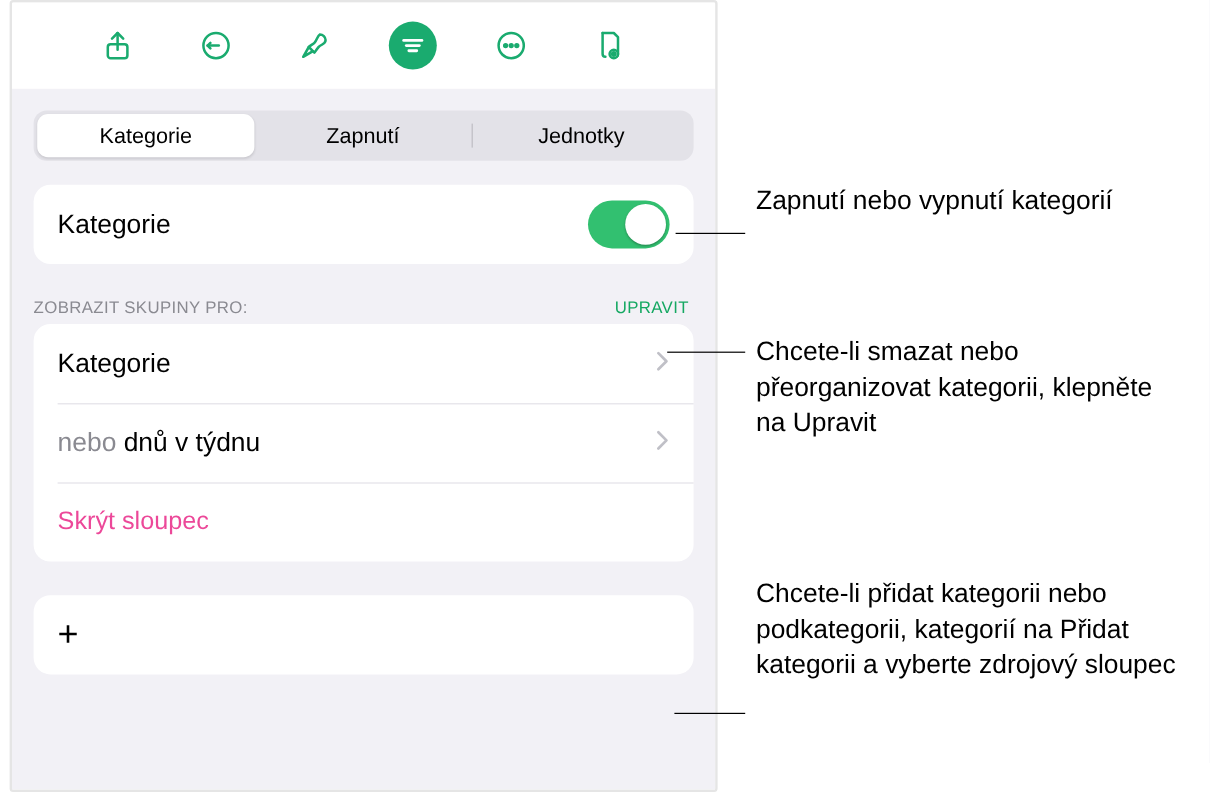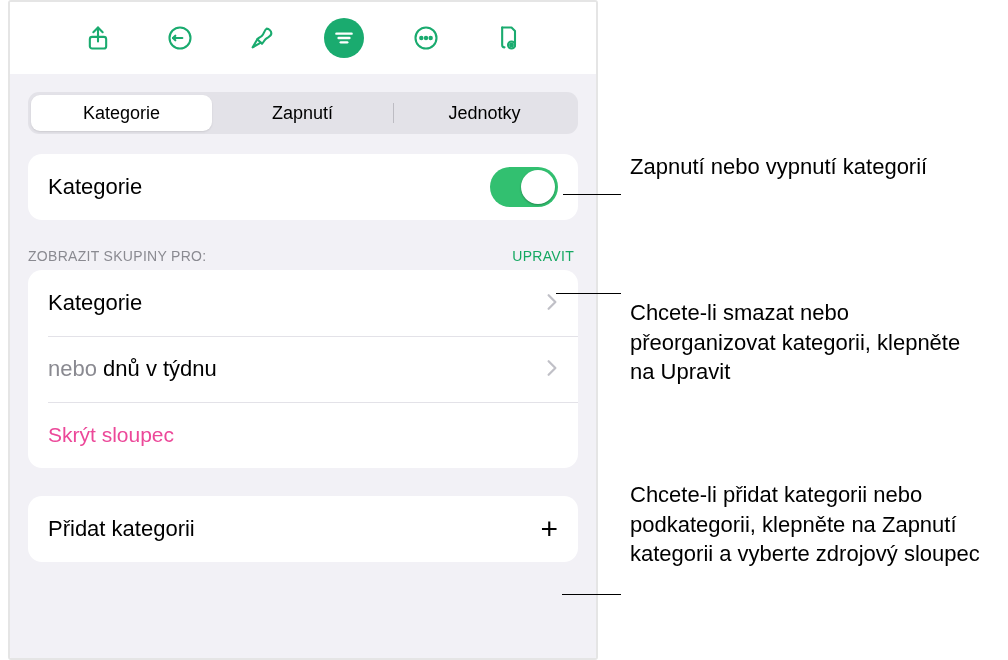--- a/index.html
+++ b/index.html
@@ -247,26 +247,25 @@
             </svg>
         </div>
       </div>
       <div class="row">
         <div class="row-label green-text">Skrýt sloupec</div>
       </div>
     </div>
 
     <div class="card" style="margin-top:28px;">
       <div class="row">
-        <div class="row-label">Přidat kategorii</div>
         <div class="plus">+</div>
       </div>
     </div>
   </div>
 </div>
 
 <div class="leader" style="left:563px; top:194px; width:58px;"></div>
 <div class="leader" style="left:556px; top:293px; width:65px;"></div>
 <div class="leader" style="left:562px; top:594px; width:59px;"></div>
 
 <div class="callout" style="top:152px; width:330px;">Zapnutí nebo vypnutí kategorií</div>
-<div class="callout" style="top:278px; width:350px;margin-top:20px;">Chcete-li smazat nebo přeorganizovat kategorii, klepněte na Upravit</div>
-<div class="callout" style="top:480px; width:370px;">Chcete-li přidat kategorii nebo podkategorii, klepněte na Zapnutí kategorii a vyberte zdrojový sloupec</div>
+<div class="callout" style="top:278px; width:350px;">Chcete-li smazat nebo přeorganizovat kategorii, klepněte na Upravit</div>
+<div class="callout" style="top:480px; width:370px;">Chcete-li přidat kategorii nebo podkategorii, kategorií na Přidat kategorii a vyberte zdrojový sloupec</div>
 
 </body></html>

